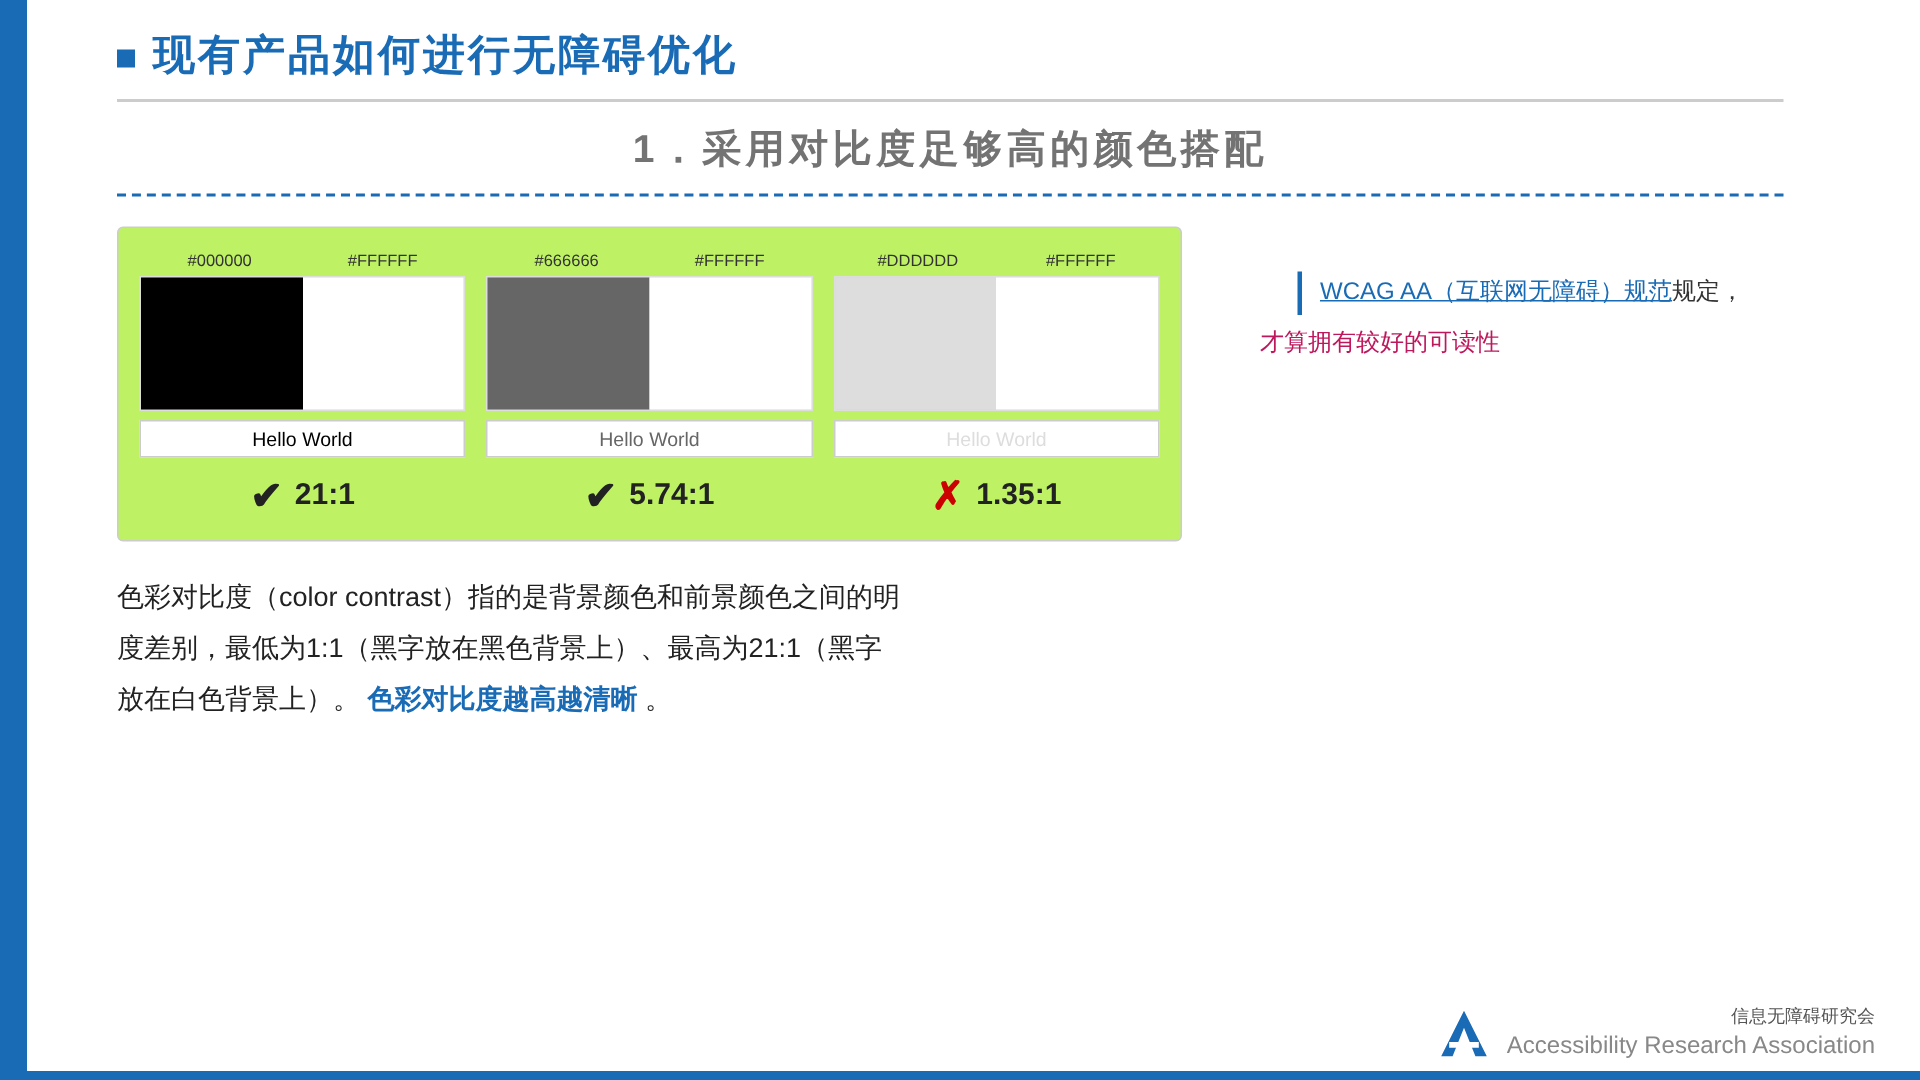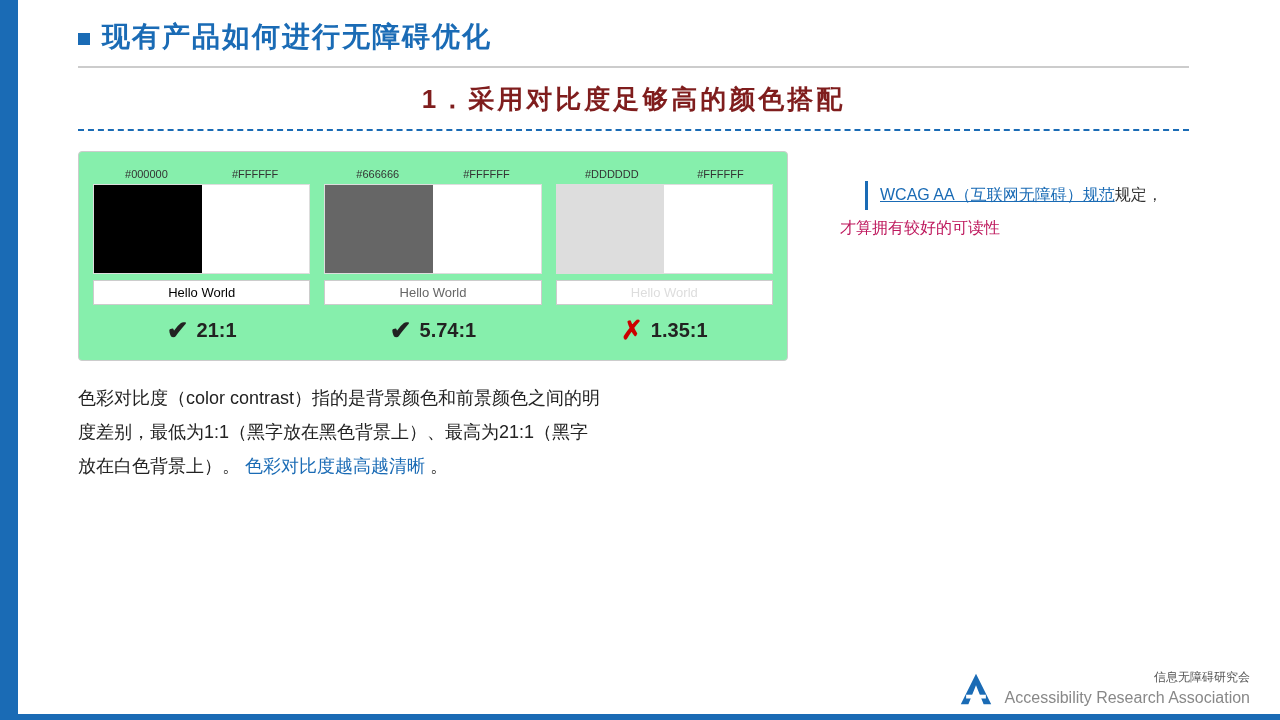--- a/index.html
+++ b/index.html
@@ -65,37 +65,37 @@
     .section-title-container {
       text-align: center;
       margin-bottom: 20px;
       border-bottom: 2px dashed #1a6bb5;
       padding-bottom: 12px;
     }
 
     .section-title {
       font-size: 26px;
       font-weight: bold;
-      color: #7f1d1d;
+      color: #737373;
       letter-spacing: 3px;
     }
 
     
     .main-layout {
       display: flex;
       gap: 40px;
       margin-bottom: 20px;
     }
 
     
     .demo-box {
       border: 1.5px solid #ccc;
       border-radius: 4px;
       padding: 16px 14px 14px 14px;
-      background: #86efac;
+      background: #bef264;
       width: 710px;
       flex-shrink: 0;
     }
 
     .demo-swatches {
       display: flex;
       gap: 14px;
       margin-bottom: 10px;
     }
 
@@ -219,21 +219,21 @@
     
     .bottom-description {
       font-size: 18px;
       color: #222;
       line-height: 1.9;
       margin-top: 4px;
     }
 
     .highlight-blue-inline {
       color: #1a6bb5;
-      font-weight: normal;
+      font-weight: bold;
       text-align: right;
     }
 
     
     .footer {
       position: absolute;
       bottom: 10px;
       right: 30px;
       display: flex;
       align-items: center;

